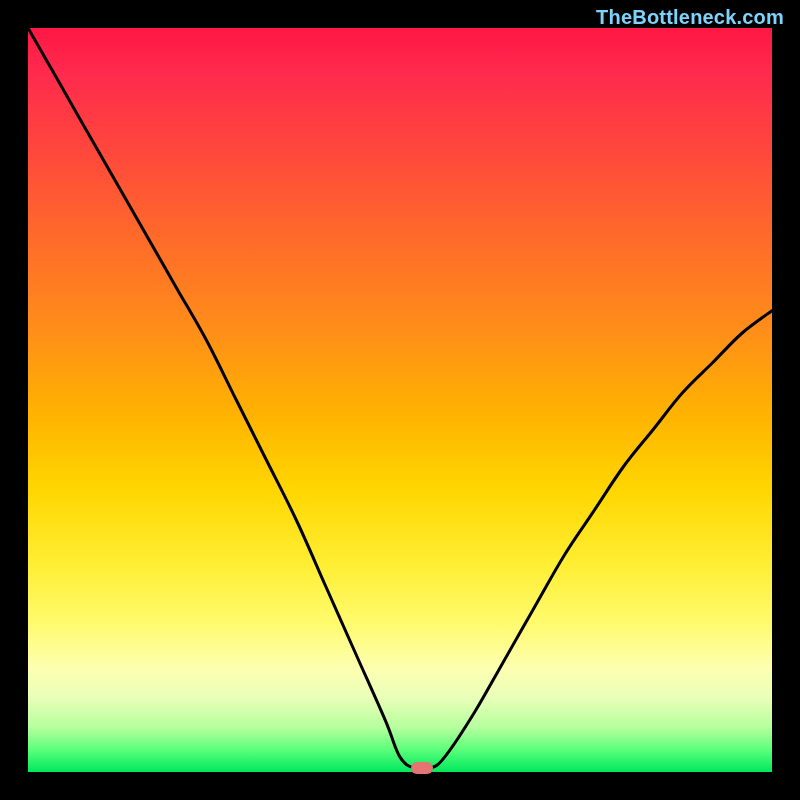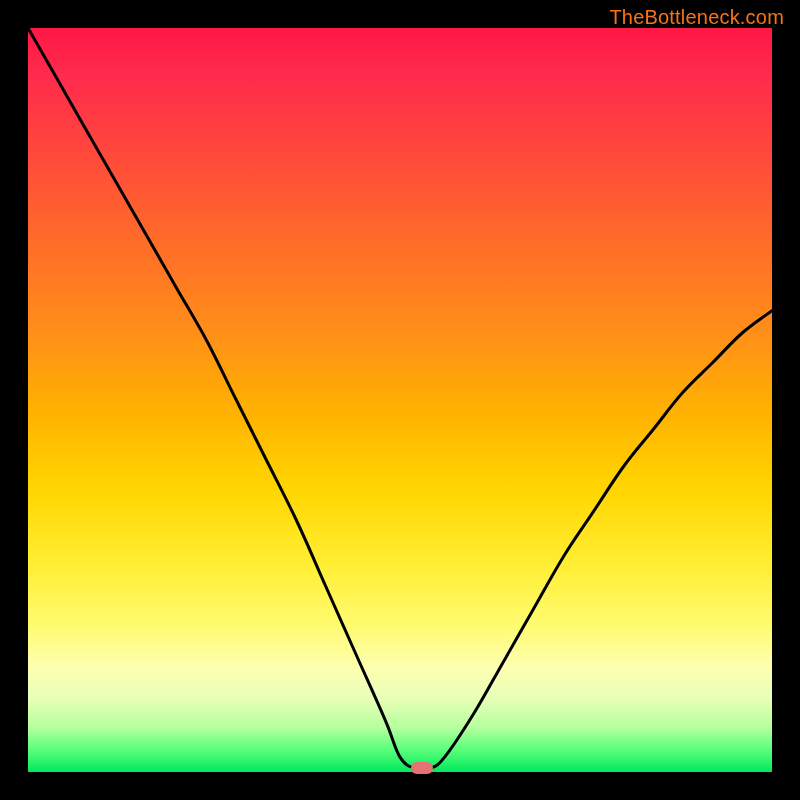--- a/index.html
+++ b/index.html
@@ -56,23 +56,23 @@
     height: 12px;
     border-radius: 6px;
     background: #e57373;
     transform: translate(-50%, -50%);
     pointer-events: none;
   }
   .watermark {
     position: absolute;
     top: 6px;
     right: 16px;
-    color: #f97316;
+    color: #7dd3fc;
     font-size: 20px;
-    font-weight: 400;
+    font-weight: 700;
     letter-spacing: 0.2px;
     pointer-events: none;
   }
 </style>
 </head>
 <body>
 
 <div class="stage">
   <div class="watermark">TheBottleneck.com</div>
   <div class="plot">

